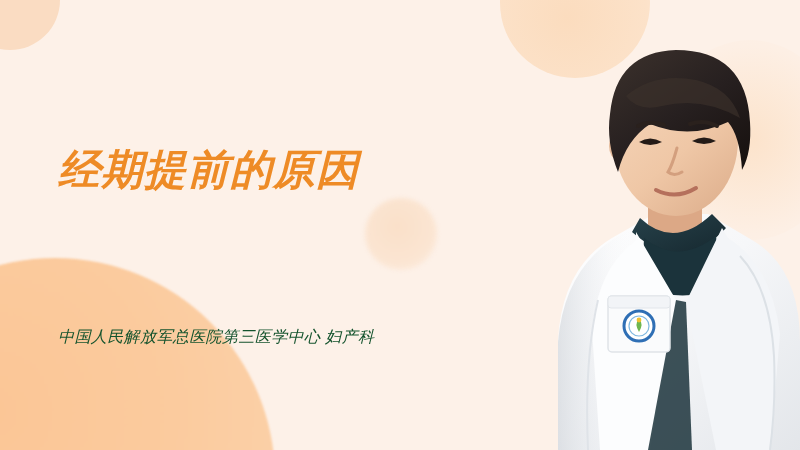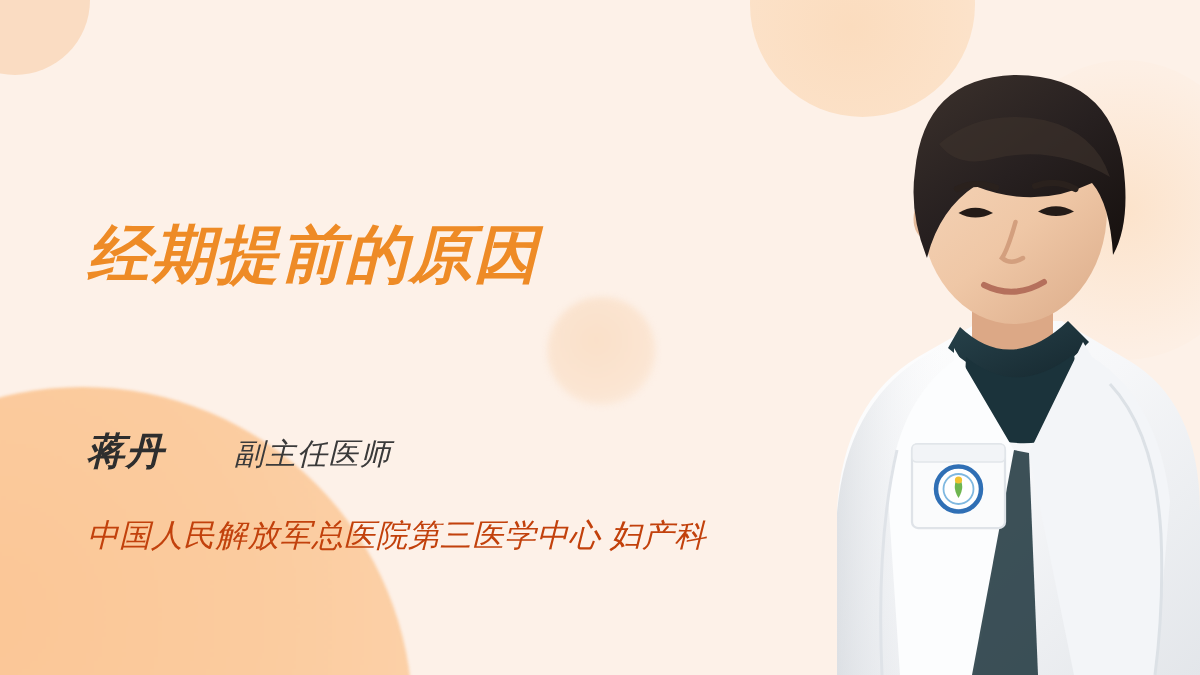--- a/index.html
+++ b/index.html
@@ -53,22 +53,22 @@
   #byline { position:absolute; left:58px; top:284px; white-space:nowrap; }
   #doctor-name {
     display:inline-block; font-size:25px; font-weight:bold;
     color:#2E2E2E; letter-spacing:1px; vertical-align:baseline;
   }
   #doctor-rank {
     display:inline-block; font-size:20px; font-weight:normal;
     color:#3A3A3A; letter-spacing:1px; margin-left:46px; vertical-align:baseline;
   }
   #affiliation {
-    position:absolute; left:58px; top:343px;
-    font-size:21px; font-weight:normal; color:#c2410c;
+    position:absolute; left:58px; top:327px;
+    font-size:16px; font-weight:normal; color:#14532d;
     letter-spacing:0.4px; white-space:nowrap;
   }
   
   #portrait { position:absolute; right:0; bottom:0; width:360px; height:450px; }
   #portrait svg { display:block; width:360px; height:450px; }
 </style>
 </head>
 <body>
 
 <div id="card">
@@ -152,19 +152,16 @@
         <circle cx="199" cy="320" r="2.4" fill="#F2C230"></circle>
       </g>
 
       <path d="M300 256 Q330 288 334 356 Q336 404 330 450" stroke="#DCE1E6" stroke-width="2" fill="none"></path>
       <path d="M158 300 Q144 360 148 450" stroke="#DFE3E8" stroke-width="2" fill="none"></path>
     </svg>
   </div>
 
   <div id="text-block">
     <div id="title">经期提前的原因</div>
-    <div id="byline">
-      <span id="doctor-name">蒋丹</span><span id="doctor-rank">副主任医师</span>
-    </div>
     <div id="affiliation">中国人民解放军总医院第三医学中心  妇产科</div>
   </div>
 
 </div>
 
 </body></html>

